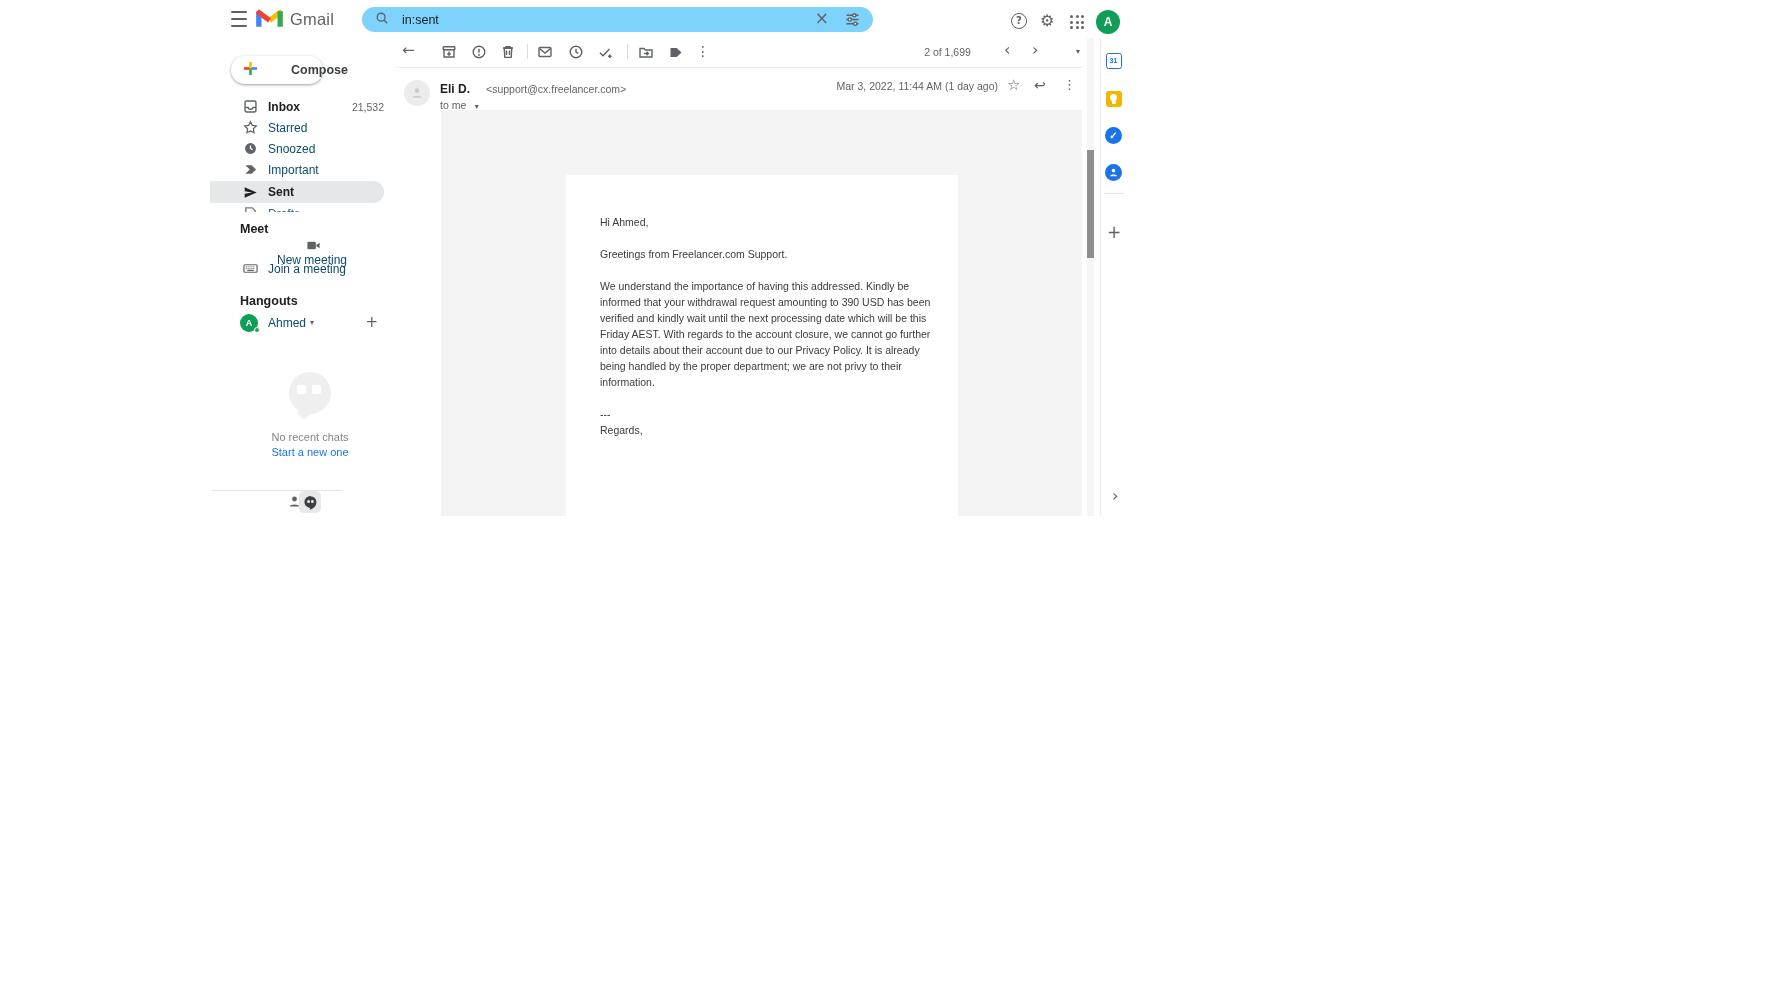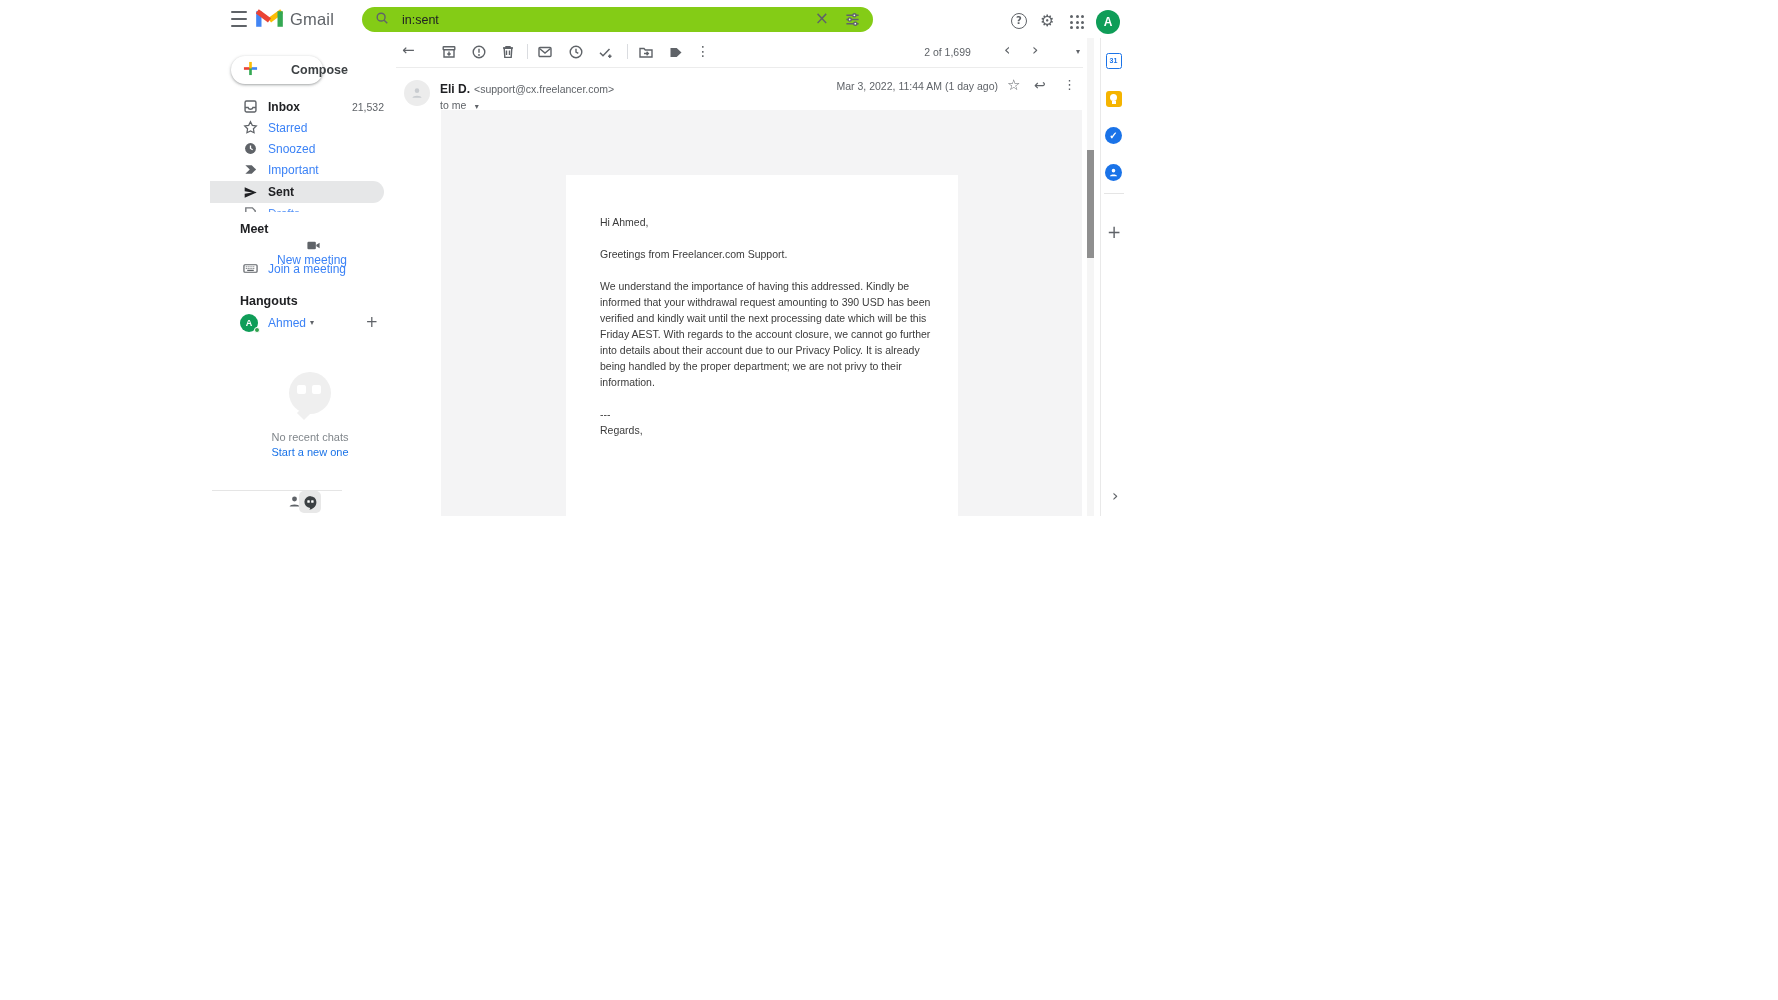--- a/index.html
+++ b/index.html
@@ -7,57 +7,57 @@
   body { font-family:"Liberation Sans",sans-serif; color:#202124; position:relative; overflow:hidden; }
   .abs { position:absolute; }
   .ic { width:16px; height:16px; display:block; }
   .ic14 { width:15px; height:15px; display:block; }
   .glyph { font-family:"DejaVu Sans","Liberation Sans",sans-serif; color:#5f6368; line-height:1; }
   .iconbtn { position:absolute; display:flex; align-items:center; justify-content:center; cursor:pointer; }
 
   
   .hamburger span { display:block; width:16px; height:2px; background:#5f6368; margin:2.6px 0; border-radius:1px; }
   .gmail-word { font-size:16.5px; color:#5f6368; letter-spacing:0.2px; }
-  .searchbar { left:362px; top:7px; width:511px; height:25px; background:#84cc16; border-radius:13px;
+  .searchbar { left:362px; top:7px; width:511px; height:25px; background:#7dd3fc; border-radius:13px;
                display:flex; align-items:center; padding-left:13px; }
   .searchtext { margin-left:13px; font-size:12.5px; color:#202124; }
   .help-circle { width:16px; height:16px; border:1.5px solid #5f6368; border-radius:50%;
                  font-size:10px; font-weight:bold; display:flex; align-items:center; justify-content:center; }
   .appsgrid { display:grid; grid-template-columns:repeat(3,3px); grid-template-rows:repeat(3,3px); gap:2.5px; }
   .appsgrid i { width:3px; height:3px; border-radius:50%; background:#5f6368; }
   .avatar { border-radius:50%; background:#0f9d58; color:#fff; display:flex; align-items:center; justify-content:center; font-weight:bold; }
 
   
   .compose { left:231px; top:56px; width:92px; height:28px; background:#fff; border-radius:15px;
              box-shadow:0 1px 2px rgba(60,64,67,.3),0 1px 3px 1px rgba(60,64,67,.15);
              display:flex; align-items:center; padding-left:12px; cursor:pointer;gap:24px; }
   .compose-label { margin-left:9px; font-size:12.5px; font-weight:bold; color:#3c4043; }
   .navrow { position:absolute; left:230px; width:154px; height:21px; display:flex; align-items:center; cursor:pointer; }
-  .navrow .lbl { margin-left:10px; font-size:12px; color:#3b82f6; }
+  .navrow .lbl { margin-left:10px; font-size:12px; color:#0c4a6e; }
   .navrow .cnt { margin-left:auto; font-size:10.5px; color:#5f6368; }
   .navicon { width:15px; display:flex; justify-content:center; margin-left:13px; }
   .selpill { position:absolute; left:210px; top:181px; width:174px; height:22px; background:#e6e7e8; border-radius:0 12px 12px 0; }
   .sechead { position:absolute; left:240px; font-size:12.5px; font-weight:bold; color:#202124; }
   .mini-avatar { width:18px; height:18px; font-size:9px; position:relative; }
   .presence { position:absolute; width:6px; height:6px; background:#31a24c; border:1.5px solid #fff; border-radius:50%; right:-2px; bottom:-1px; }
   .watermark { position:absolute; left:289px; top:372px; width:42px; height:42px; background:#efefef; border-radius:50%; }
   .watermark .tail { position:absolute; left:10px; bottom:-4px; width:10px; height:10px; background:#efefef; transform:rotate(45deg); }
   .watermark .q { position:absolute; top:13px; width:9px; height:9px; background:#fff; border-radius:2px; }
   .chatghost { position:absolute; left:230px; width:160px; text-align:center; }
   .bottombar-sel { position:absolute; left:299px; top:491px; width:22px; height:22px; background:#e8e8e8; border-radius:5px; }
 
   
   .tsep { position:absolute; top:44px; width:1px; height:15px; background:#dadce0; }
   .mail-divider { position:absolute; left:396px; top:67px; width:687px; height:1px; background:#ececec; }
   .kbd-ind { width:19px; height:11px; background:#5f6368; border-radius:2px; position:relative; }
   .kbd-ind i { position:absolute; width:2px; height:2px; background:#fff; top:2.5px; }
   .kbd-ind u { position:absolute; left:4px; right:4px; bottom:2px; height:1.5px; background:#fff; }
 
   .sender-name { font-size:12px; font-weight:bold; color:#202124; }
-  .sender-addr { font-size:10.5px; color:#5f6368; margin-left:4px; }
+  .sender-addr { font-size:10.5px; color:#5f6368; margin-left:16px; }
   .small-gray { font-size:10.5px; color:#5f6368; }
 
   .mailbody { position:absolute; left:441px; top:110px; width:641px; height:406px; background:#f4f4f5; overflow:hidden; }
   .brandrow { position:absolute; left:0; right:0; top:20px; display:flex; align-items:center; justify-content:center; }
   .brandtext { font-size:17px; font-weight:bold; font-style:italic; color:#29323c; letter-spacing:-0.4px; margin-left:2px; }
   .paper { position:absolute; left:125px; top:65px; width:392px; height:341px; background:#fff; }
   .lettertext { padding:39px 26px 0 34px; font-size:10.5px; line-height:16px; color:#3b3b3b; }
   .lettertext p { margin-bottom:16px; }
 
   

